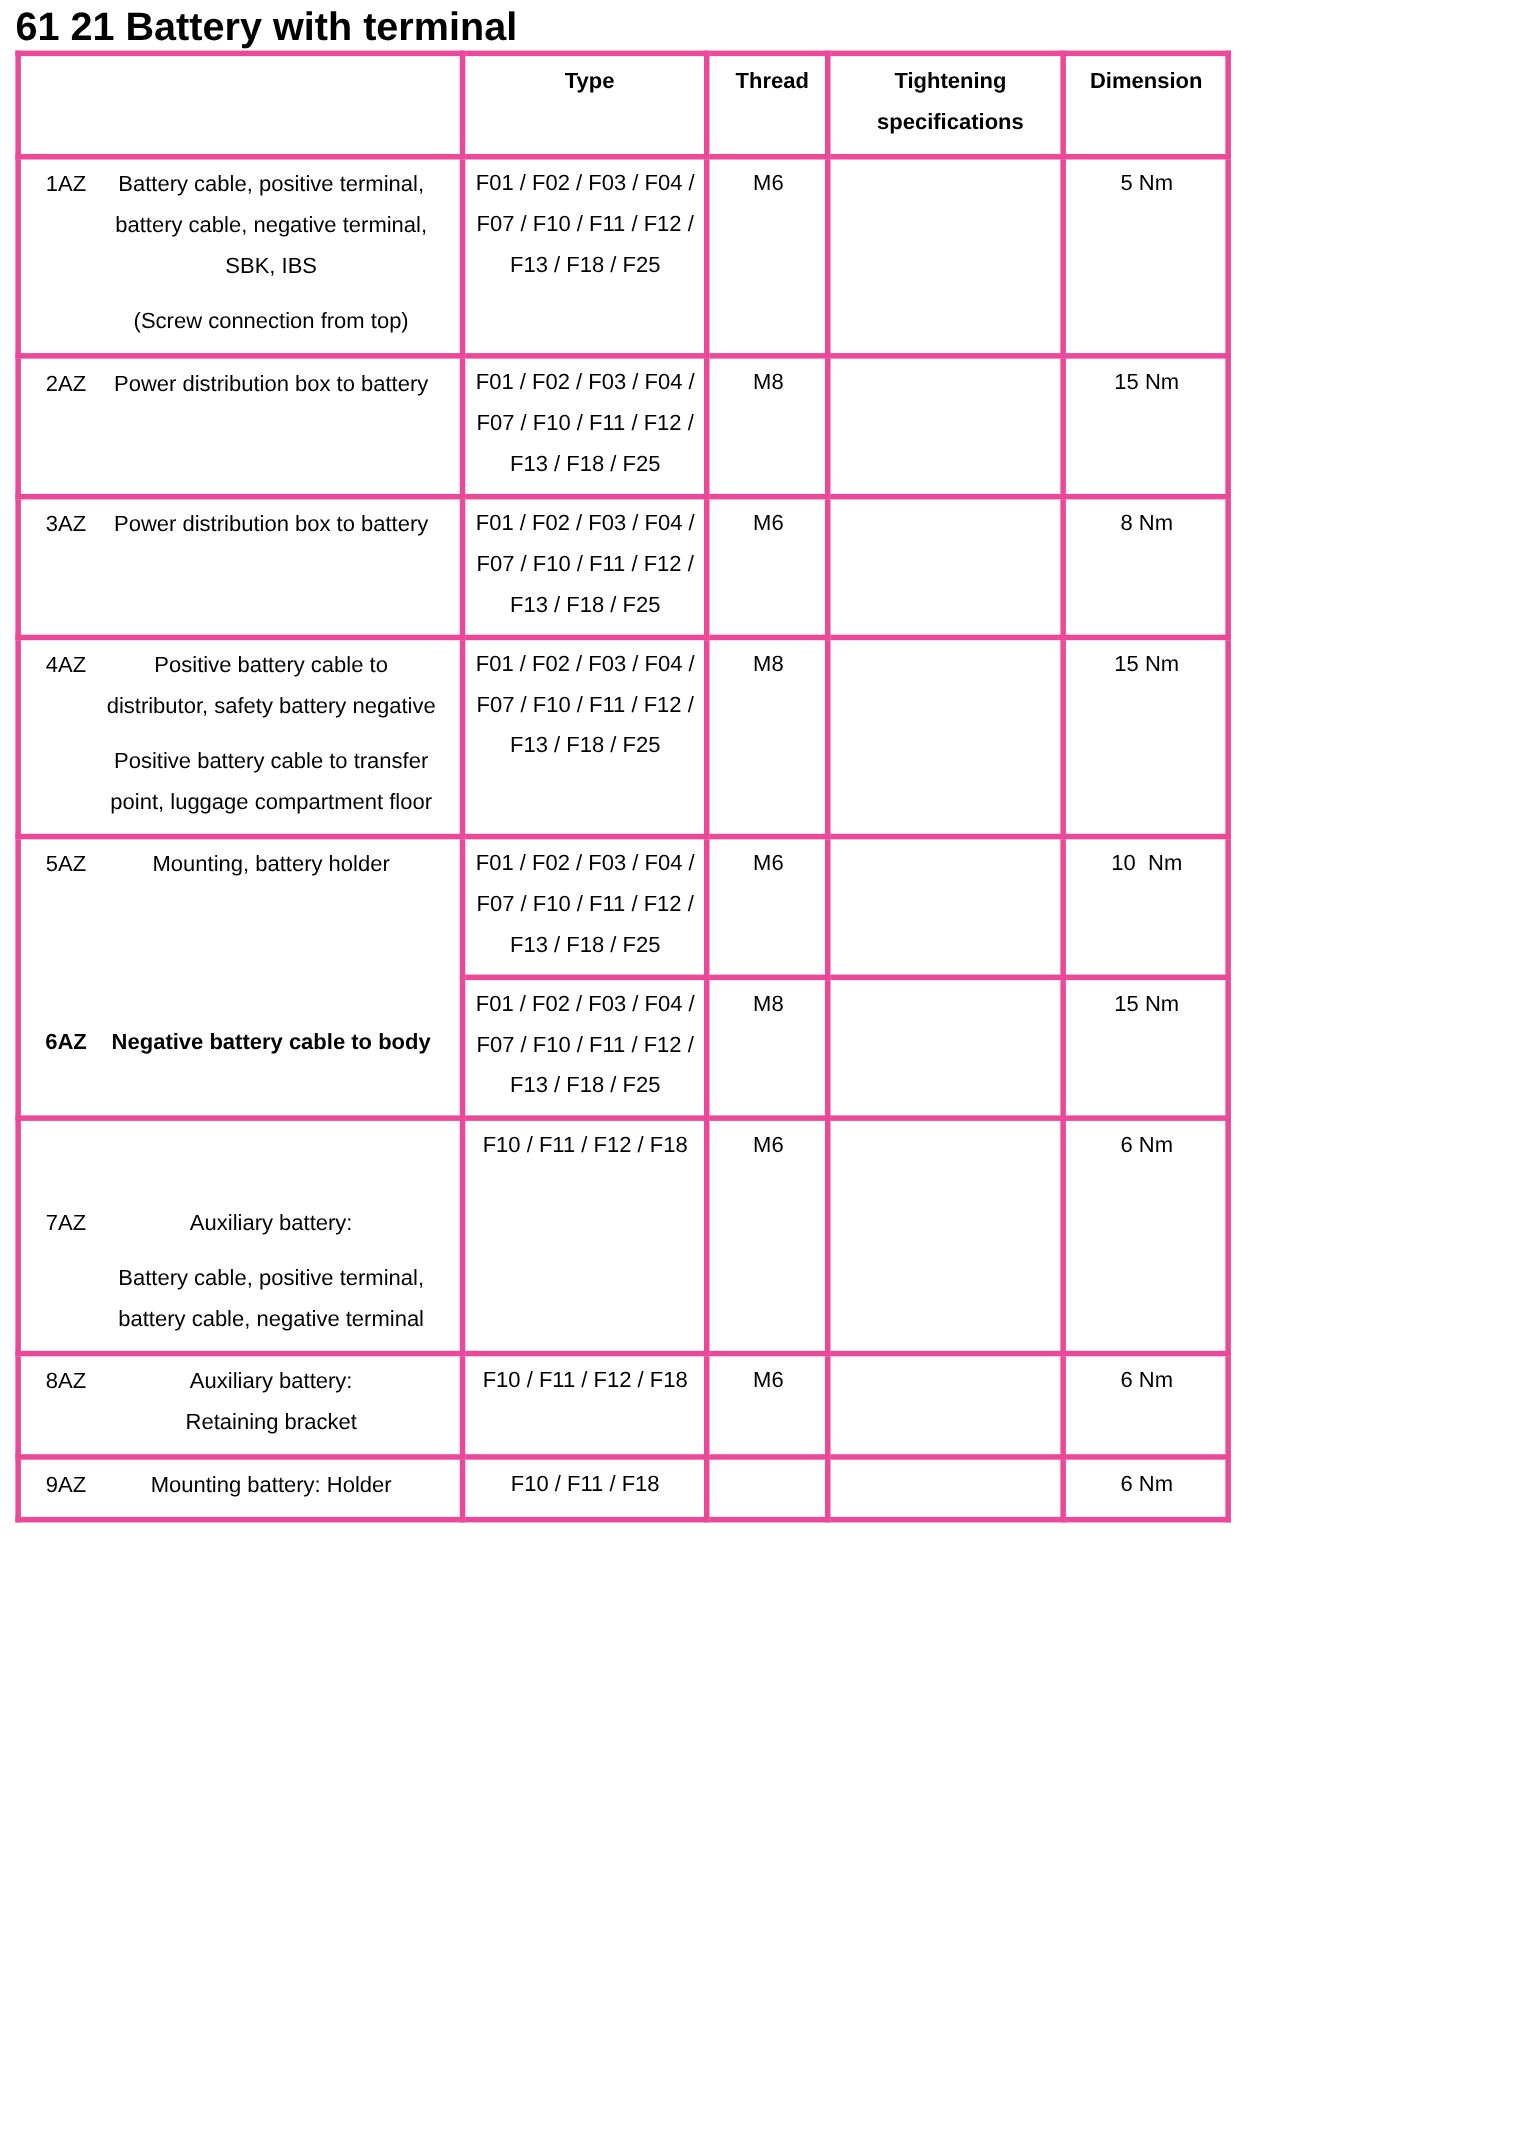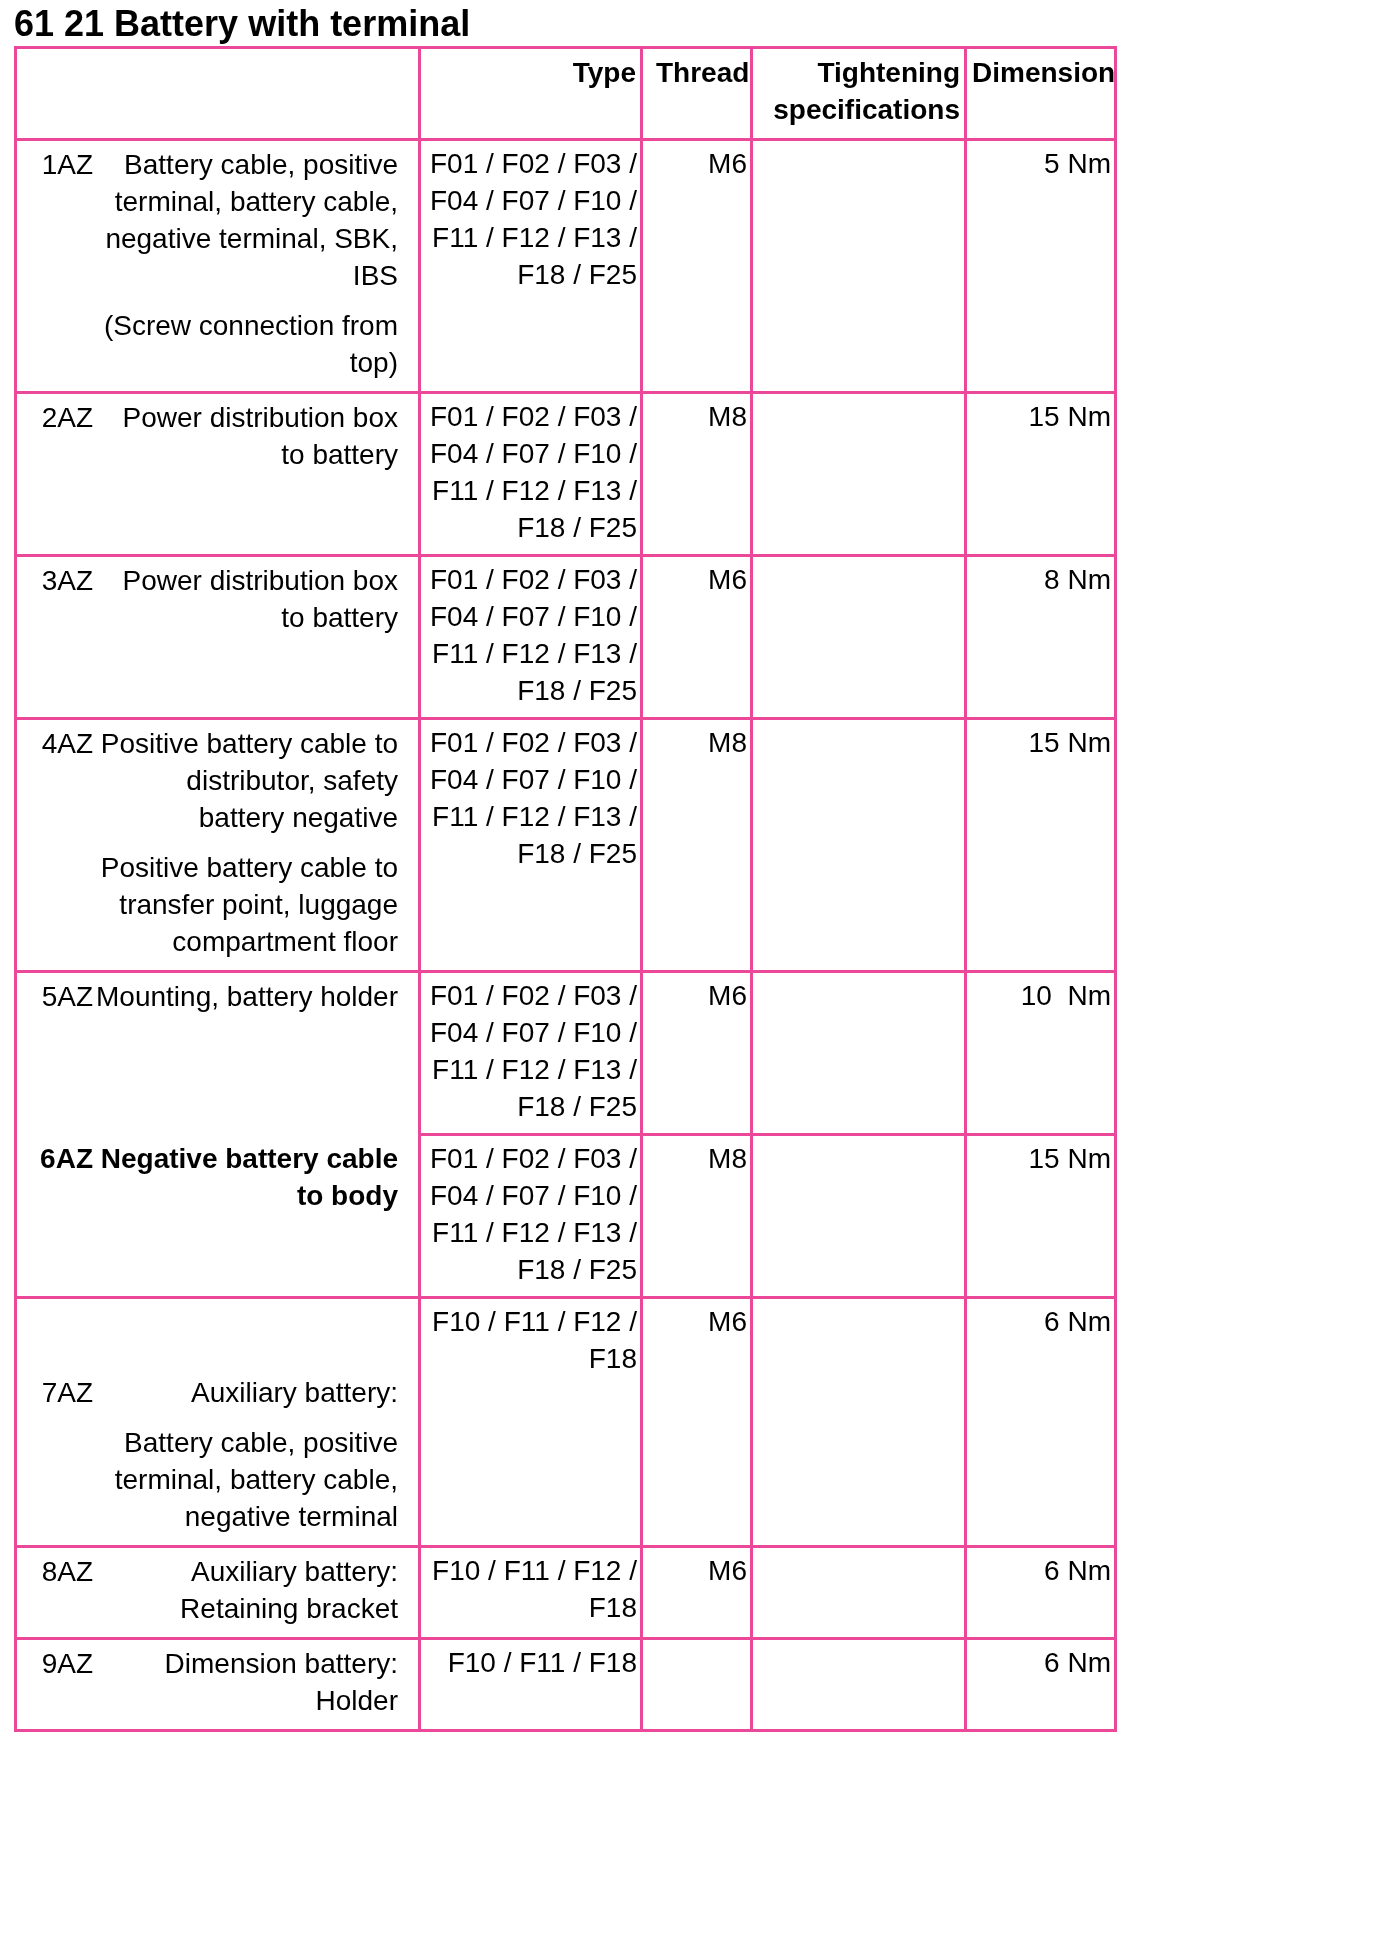--- a/index.html
+++ b/index.html
@@ -22,24 +22,24 @@
     line-height: 32px;
     margin: 0 0 6px 0;
   }
   table.spec-table {
     border-collapse: collapse;
     table-layout: fixed;
     width: 1100px;
   }
   .spec-table th,
   .spec-table td {
-    border: 3px solid #ec4899;
+    border: 5px solid #ec4899;
     vertical-align: top;
-    text-align: right;
-    font-size: 28px;
+    text-align: center;
+    font-size: 20px;
     line-height: 37px;
     font-weight: normal;
   }
   .spec-table th {
     font-weight: bold;
     padding: 5px 4px 10px 13px;
   }
   th.h-blank { padding-left: 6px; }
   th.h-type, th.h-thread, th.h-dim { white-space: nowrap; overflow: hidden; }
   th.h-dim { padding-left: 5px; }
@@ -202,21 +202,21 @@
       <td class="value-cell">M6</td>
       <td class="value-cell"></td>
       <td class="value-cell dim-cell">6 Nm</td>
     </tr>
 
     <tr>
       <td class="desc-cell">
         <div class="entry">
           <span class="row-id">9AZ</span>
           <div class="desc">
-            <p>Dimension battery: Holder</p>
+            <p>Mounting battery: Holder</p>
           </div>
         </div>
       </td>
       <td class="value-cell type-cell">F10 / F11 / F18</td>
       <td class="value-cell"></td>
       <td class="value-cell"></td>
       <td class="value-cell dim-cell">6 Nm</td>
     </tr>
 
   </tbody>

